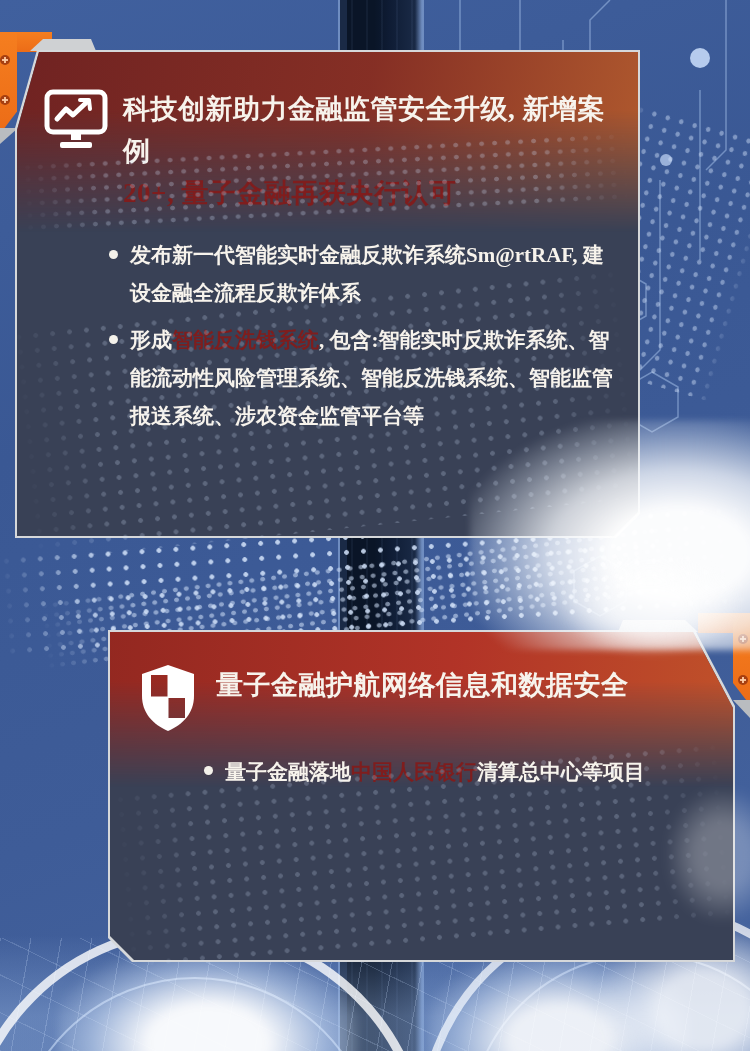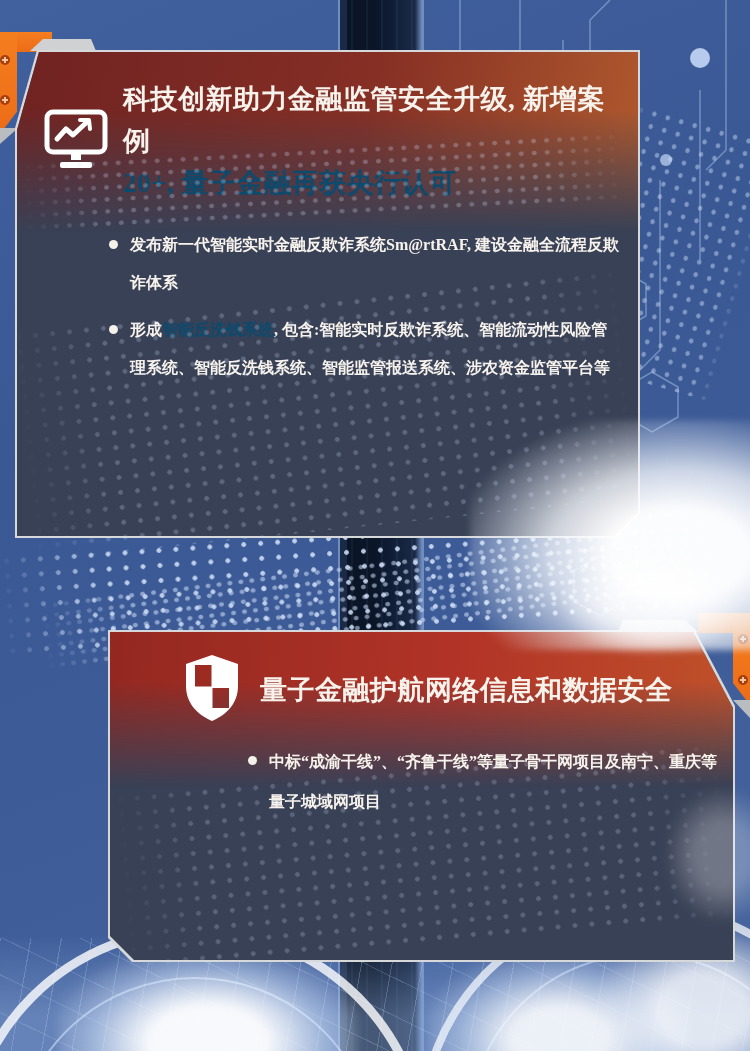--- a/index.html
+++ b/index.html
@@ -69,49 +69,49 @@
   .plus-dot::after{left:4.2px;top:2px;width:1.6px;height:6px;}
 
   
   .card{position:absolute;z-index:3;background:#d6d8da;}
   .card1{left:15px;top:50px;width:625px;height:488px;
     clip-path:polygon(22px 0,100% 0,100% calc(100% - 24px),calc(100% - 24px) 100%,0 100%,0 78px);}
   .card2{left:108px;top:630px;width:627px;height:332px;
     clip-path:polygon(0 0,calc(100% - 40px) 0,100% 76px,100% 100%,24px 100%,0 calc(100% - 24px));}
   .card-body{position:absolute;inset:2px;background:rgba(17,28,52,.8);}
   .card1 .card-body{clip-path:polygon(22px 0,100% 0,100% calc(100% - 24px),calc(100% - 24px) 100%,0 100%,0 78px);}
-  .card2 .card-body{clip-path:polygon(0 0,calc(100% - 40px) 0,100% 76px,100% 100%,24px 100%,0 calc(100% - 24px));padding-left:44px;}
+  .card2 .card-body{clip-path:polygon(0 0,calc(100% - 40px) 0,100% 76px,100% 100%,24px 100%,0 calc(100% - 24px));}
   .card-body::before{content:"";position:absolute;left:0;right:0;top:0;z-index:0;
     -webkit-mask-image:linear-gradient(180deg,#000 32%,transparent 100%);
     mask-image:linear-gradient(180deg,#000 32%,transparent 100%);}
   .card1 .card-body::before{height:180px;
     background:linear-gradient(100deg,rgba(116,33,30,.93) 0%,rgba(139,46,33,.93) 55%,rgba(185,92,43,.93) 100%);}
   .card2 .card-body::before{height:155px;
     background:linear-gradient(96deg,rgba(152,39,30,.95) 0%,rgba(184,51,37,.95) 55%,rgba(199,83,40,.95) 100%);}
   .card-content{position:relative;z-index:1;height:100%;}
 
-  .hdr{display:flex;align-items:center;}
+  .hdr{display:flex;margin-top:10px;}
   .card1 .hdr{padding:26px 18px 0 26px;}
   .card2 .hdr{padding:22px 14px 0 28px;}
   .hdr .icon-box{flex:0 0 auto;}
   .title{font-size:27px;line-height:42px;letter-spacing:.5px;}
   .card1 .title{margin-left:14px;width:506px;}
   .card2 .title{margin-left:18px;}
 
   .bullets{list-style:none;margin:0;padding:0;}
   .card1 .bullets{margin-top:22px;}
   .card2 .bullets{margin-top:16px;}
-  .bullet{position:relative;font-size:16px;}
+  .bullet{position:relative;font-size:21px;}
   .card1 .bullet{padding:0 18px 0 113px;line-height:38px;margin-bottom:9px;}
   .card2 .bullet{padding:0 12px 0 115px;line-height:40px;margin-bottom:7px;}
   .bullet .dot{position:absolute;top:14px;width:9px;height:9px;border-radius:50%;background:#f4f1ea;}
   .card1 .bullet .dot{left:92px;}
   .card2 .bullet .dot{left:94px;}
   .seg-white{color:#F7F3EC;}
-  .seg-orange{color:#0c4a6e;}
+  .seg-orange{color:#7f1d1d;}
 </style>
 </head>
 <body>
 
 <div id="stage">
 
   <div class="abs pillar"></div>
   <div class="abs pillar-streaks"></div>
 
   <svg class="abs circuits" width="750" height="1051">
@@ -202,21 +202,21 @@
                   <rect x="13" y="11" width="16.5" height="21.5" fill="#000"></rect>
                   <rect x="30.5" y="34" width="16.5" height="20" fill="#000"></rect>
                 </mask>
               </defs>
               <path d="M30 1 L56 10 V32 C56 49 45 60.5 30 67 C15 60.5 4 49 4 32 V10 Z" fill="#fff" mask="url(#shieldMask)"></path>
             </svg>
           </span>
           <div class="title"><span class="seg seg-white">量子金融护航网络信息和数据安全</span></div>
         </div>
         <ul class="bullets">
-          <li class="bullet"><span class="dot"></span><span><span class="seg seg-white">中标“成渝干线”、“齐鲁干线”等量子骨干网项目及南宁、重庆等量子城域网项目</span></span></li>
+          <li class="bullet"><span class="dot"></span><span><span class="seg seg-white">量子金融落地</span><span class="seg seg-orange">中国人民银行</span><span class="seg seg-white">清算总中心等项目</span></span></li>
         </ul>
       </div>
     </div>
   </div>
 
   <div class="abs cloud c1"></div>
   <div class="abs cloud c2"></div>
   <div class="abs cloud c3"></div>
 
 </div>

